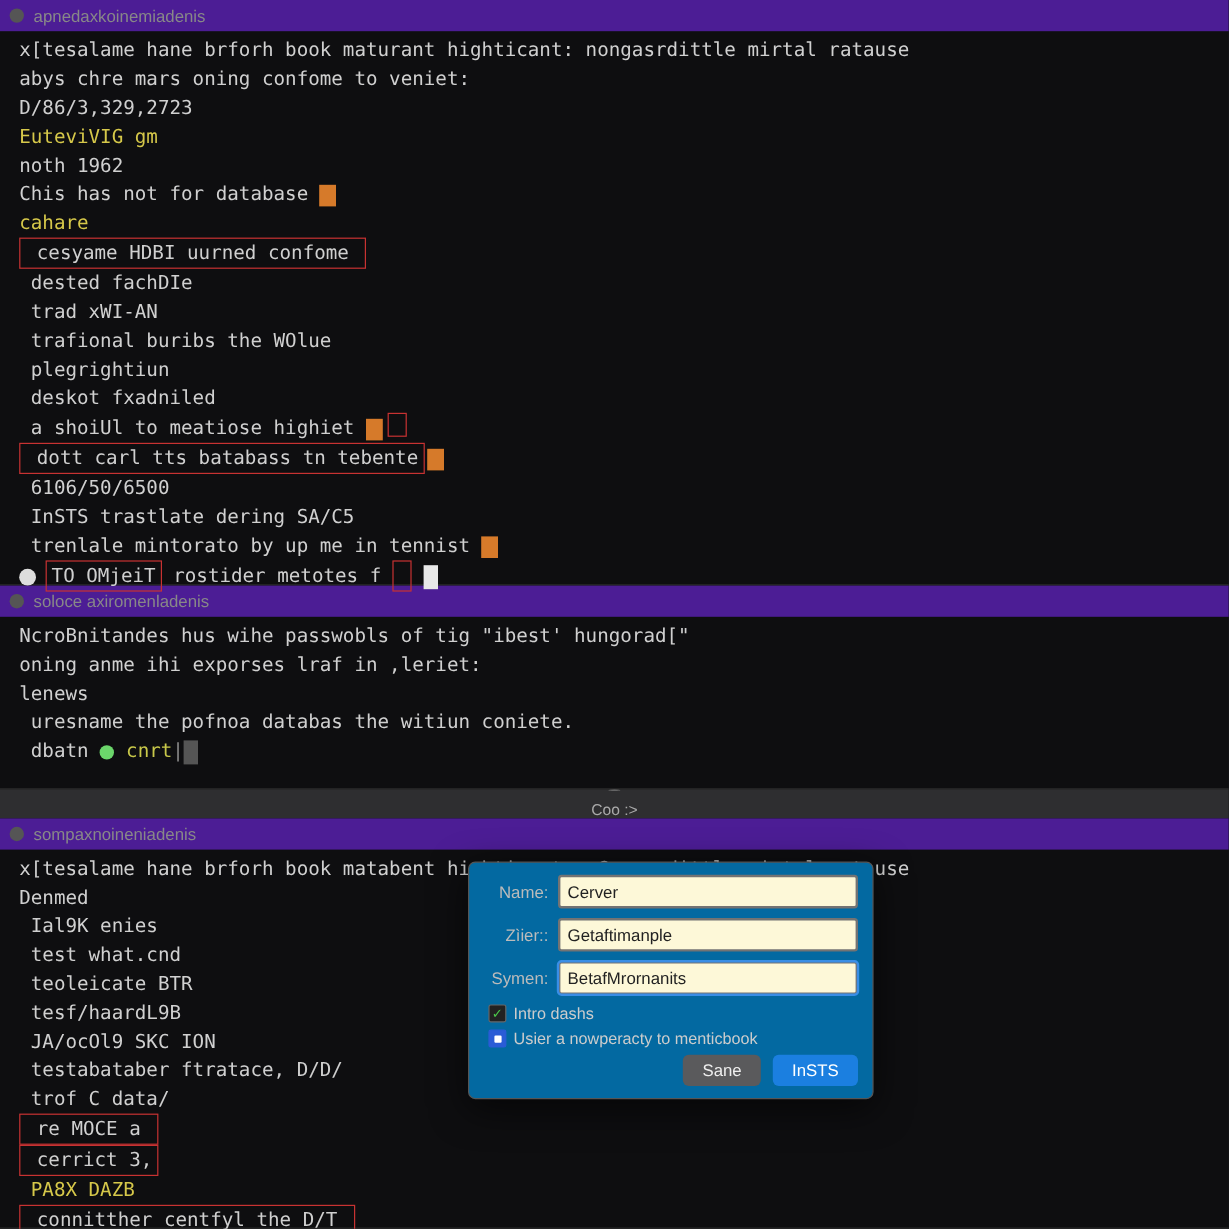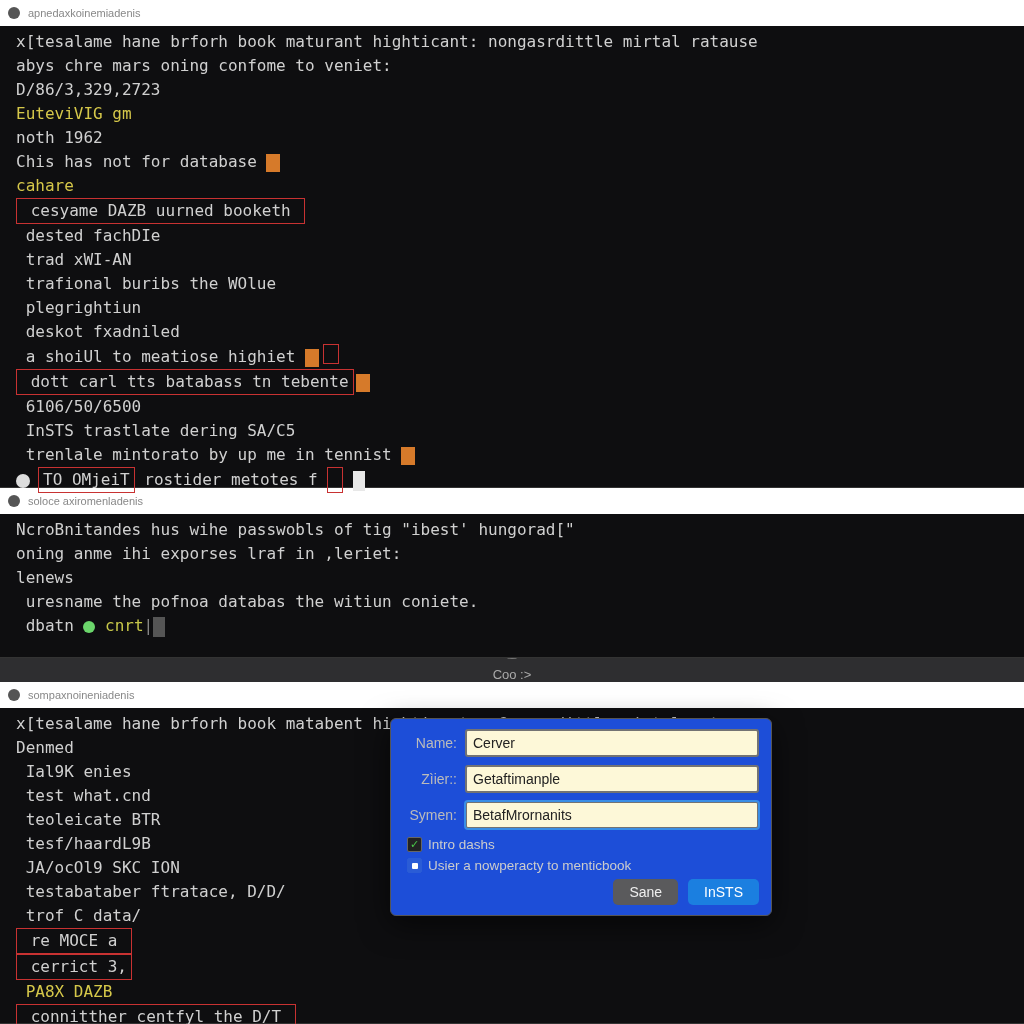--- a/index.html
+++ b/index.html
@@ -10,28 +10,28 @@
   color: #d0d0d0;
   width: 1024px;
   height: 1024px;
   overflow: hidden;
 }
 .pane {
   background: #0e0e10;
   border-bottom: 1px solid #333;
 }
 .titlebar {
-  background: #ffffff;
+  background: #4c1d95;
   height: 26px;
   display: flex;
   align-items: center;
   padding: 0 8px;
   color: #999;
   font-family: -apple-system, sans-serif;
-  font-size: 11px;
+  font-size: 14px;
   gap: 8px;
 }
 .tb-dot {
   width: 12px; height: 12px;
   border-radius: 50%;
   background: #555;
 }
 .titlebar .title { color: #888; }
 .terminal-body {
   padding: 4px 16px;
@@ -99,22 +99,22 @@
 .status-dot {
   width: 10px; height: 10px;
   border-radius: 50%;
   background: #777;
 }
 
 .dialog {
   position: absolute;
   left: 390px;
   top: 718px;
-  width: 382px;
-  background: #1d4ed8;
+  width: 338px;
+  background: #0369a1;
   border: 1px solid #555;
   border-radius: 6px;
   box-shadow: 0 8px 30px rgba(0,0,0,0.6);
   font-family: -apple-system, sans-serif;
   font-size: 14px;
   color: #ccc;
   padding: 10px 12px 10px 12px;
 }
 .dlg-row {
   display: flex;
@@ -203,21 +203,21 @@
     <span class="title">apnedaxkoinemiadenis</span>
   </div>
   <div class="terminal-body">
     <div class="line">x[tesalame hane brforh book maturant highticant: nongasrdittle mirtal ratause</div>
     <div class="line">abys chre mars oning confome to veniet:</div>
     <div class="line">D/86/3,329,2723</div>
     <div class="line highlight-yellow">EuteviVIG gm</div>
     <div class="line">noth 1962</div>
     <div class="line"><span>Chis has not for database </span><span class="highlight-orange-block"></span></div>
     <div class="line highlight-yellow">cahare</div>
-    <div class="line"><span class="boxed"> cesyame DAZB uurned booketh </span></div>
+    <div class="line"><span class="boxed"> cesyame HDBI uurned confome </span></div>
     <div class="line"> dested fachDIe</div>
     <div class="line"> trad xWI-AN</div>
     <div class="line"> trafional buribs the WOlue</div>
     <div class="line"> plegrightiun</div>
     <div class="line"> deskot fxadniled</div>
     <div class="line"><span> a shoiUl to meatiose highiet </span><span class="highlight-orange-block"></span><span class="boxed-narrow" style="margin-left:4px; height:20px;"> </span></div>
     <div class="line"><span class="boxed"><span> dott carl tts batabass tn tebente</span></span><span class="highlight-orange-block" style="margin-left:2px;"></span></div>
     <div class="line"> 6106/50/6500</div>
     <div class="line"> InSTS trastlate dering SA/C5</div>
     <div class="line"><span> trenlale mintorato by up me in tennist </span><span class="highlight-orange-block"></span></div>

